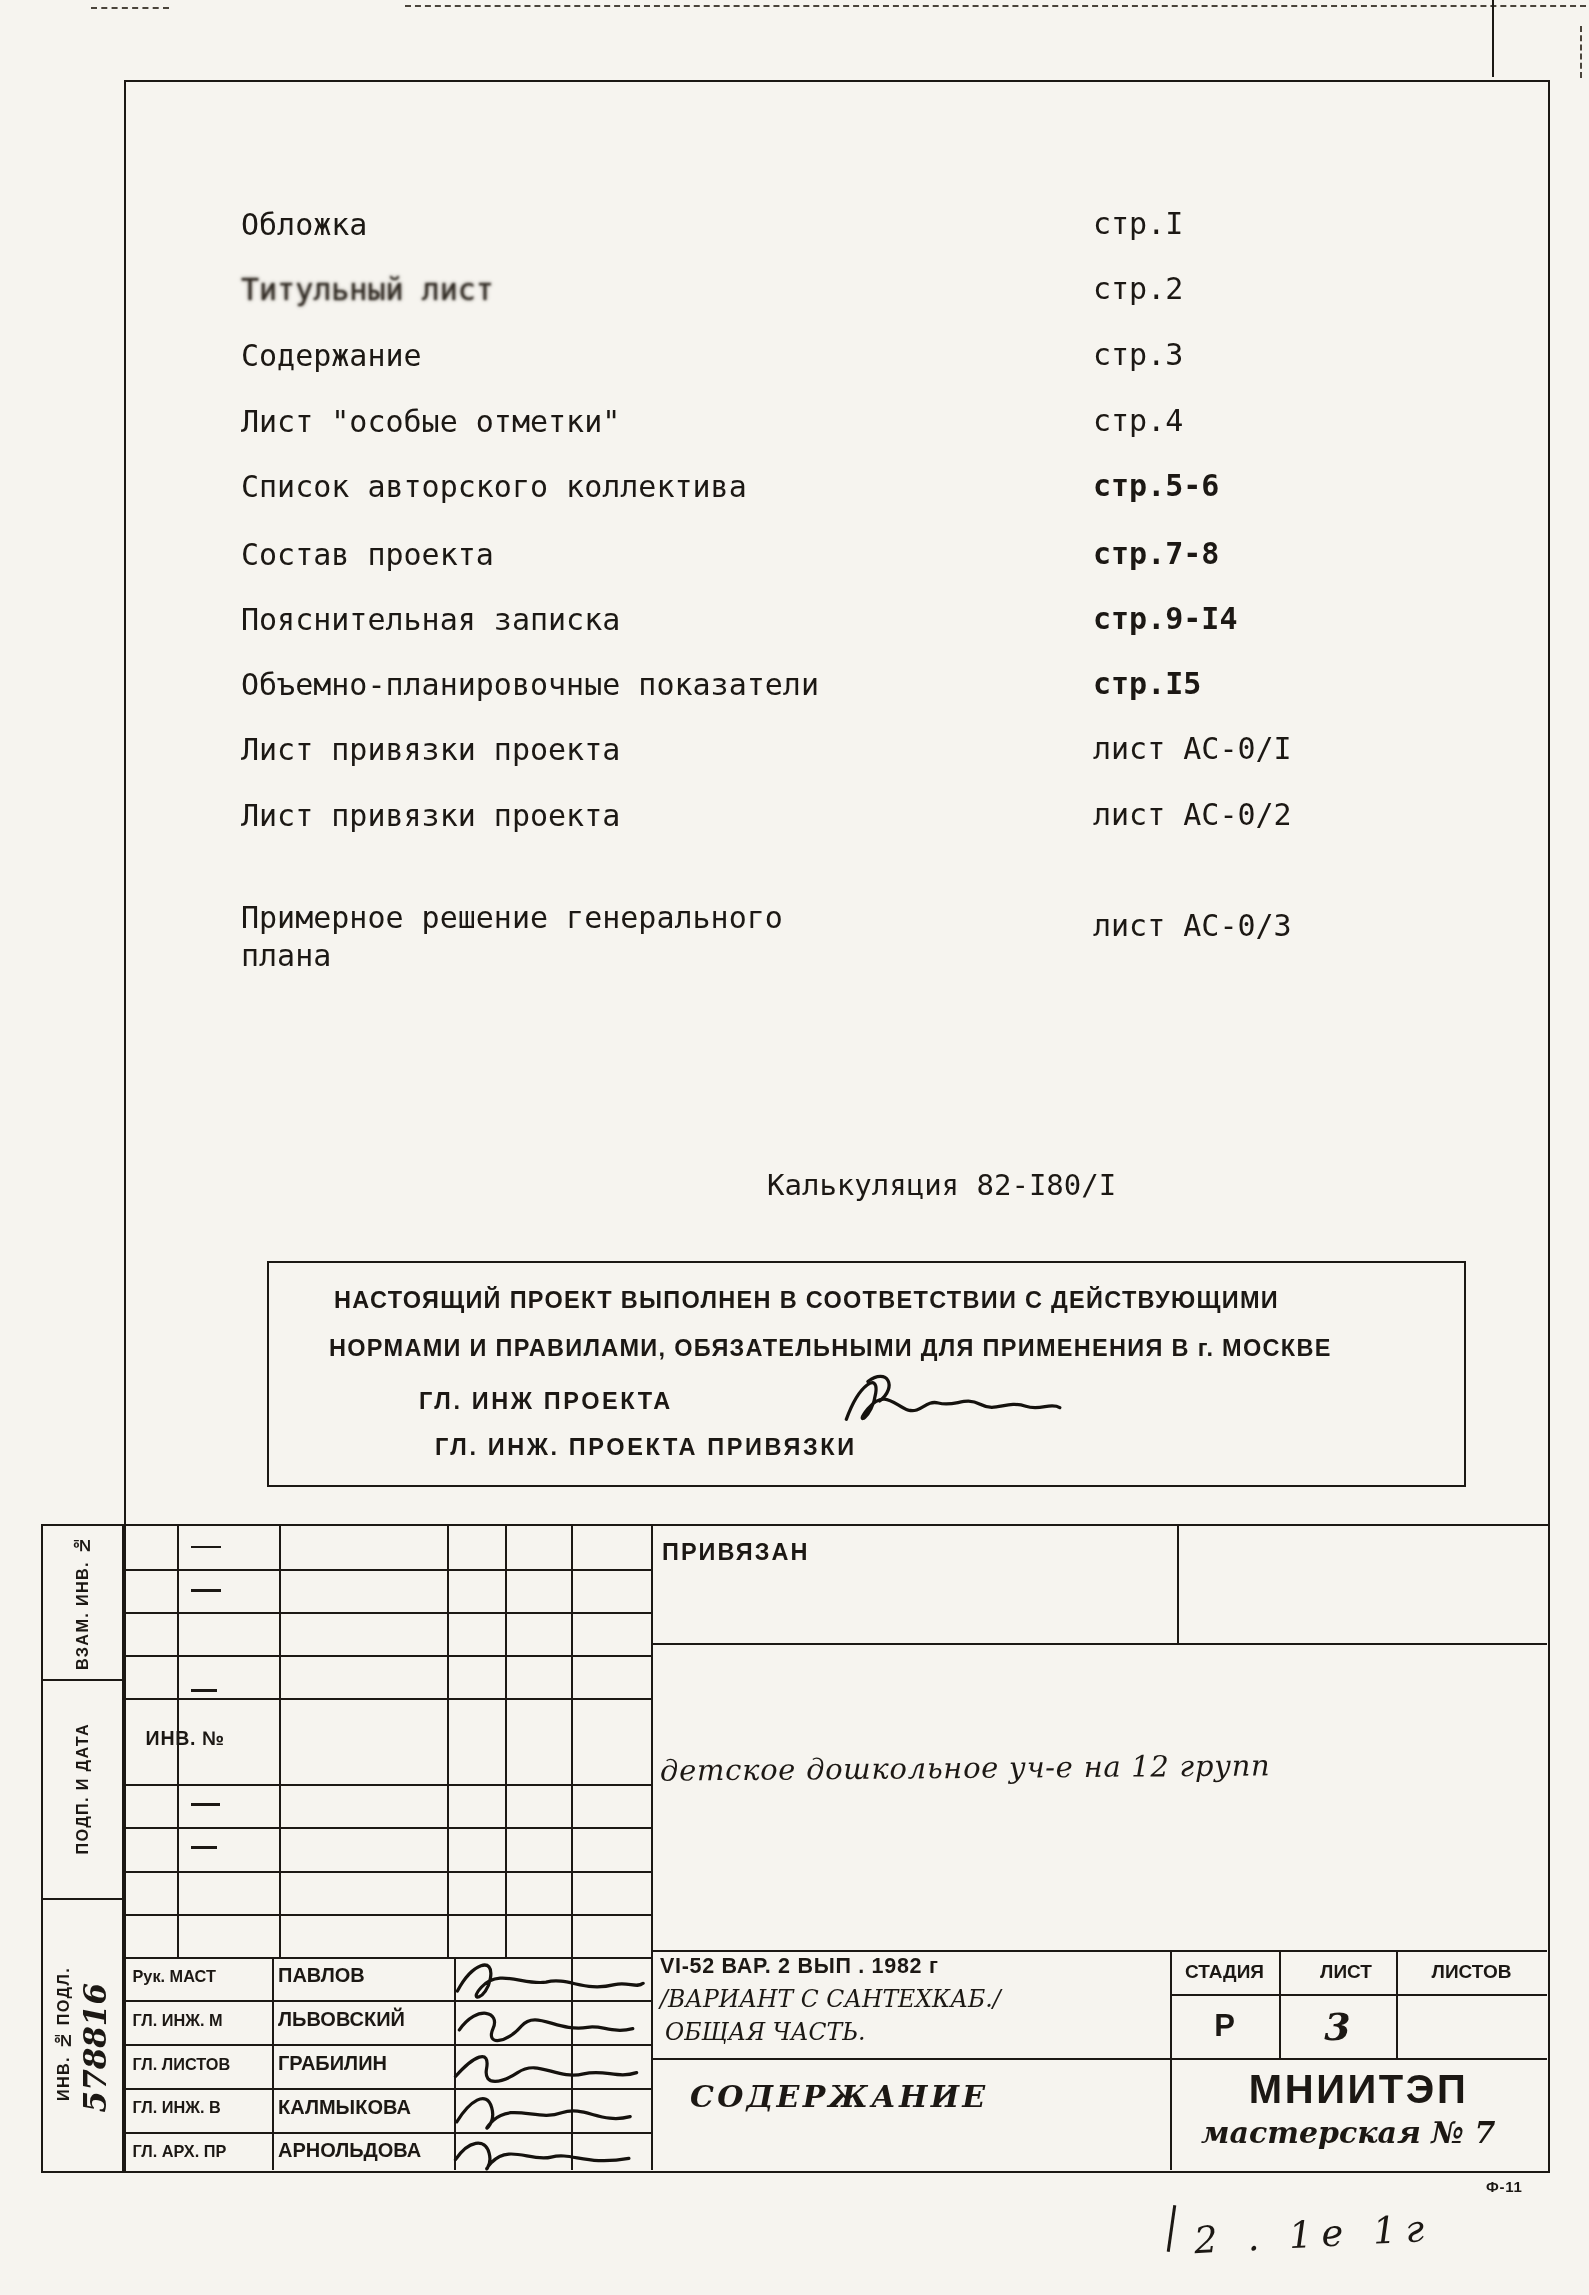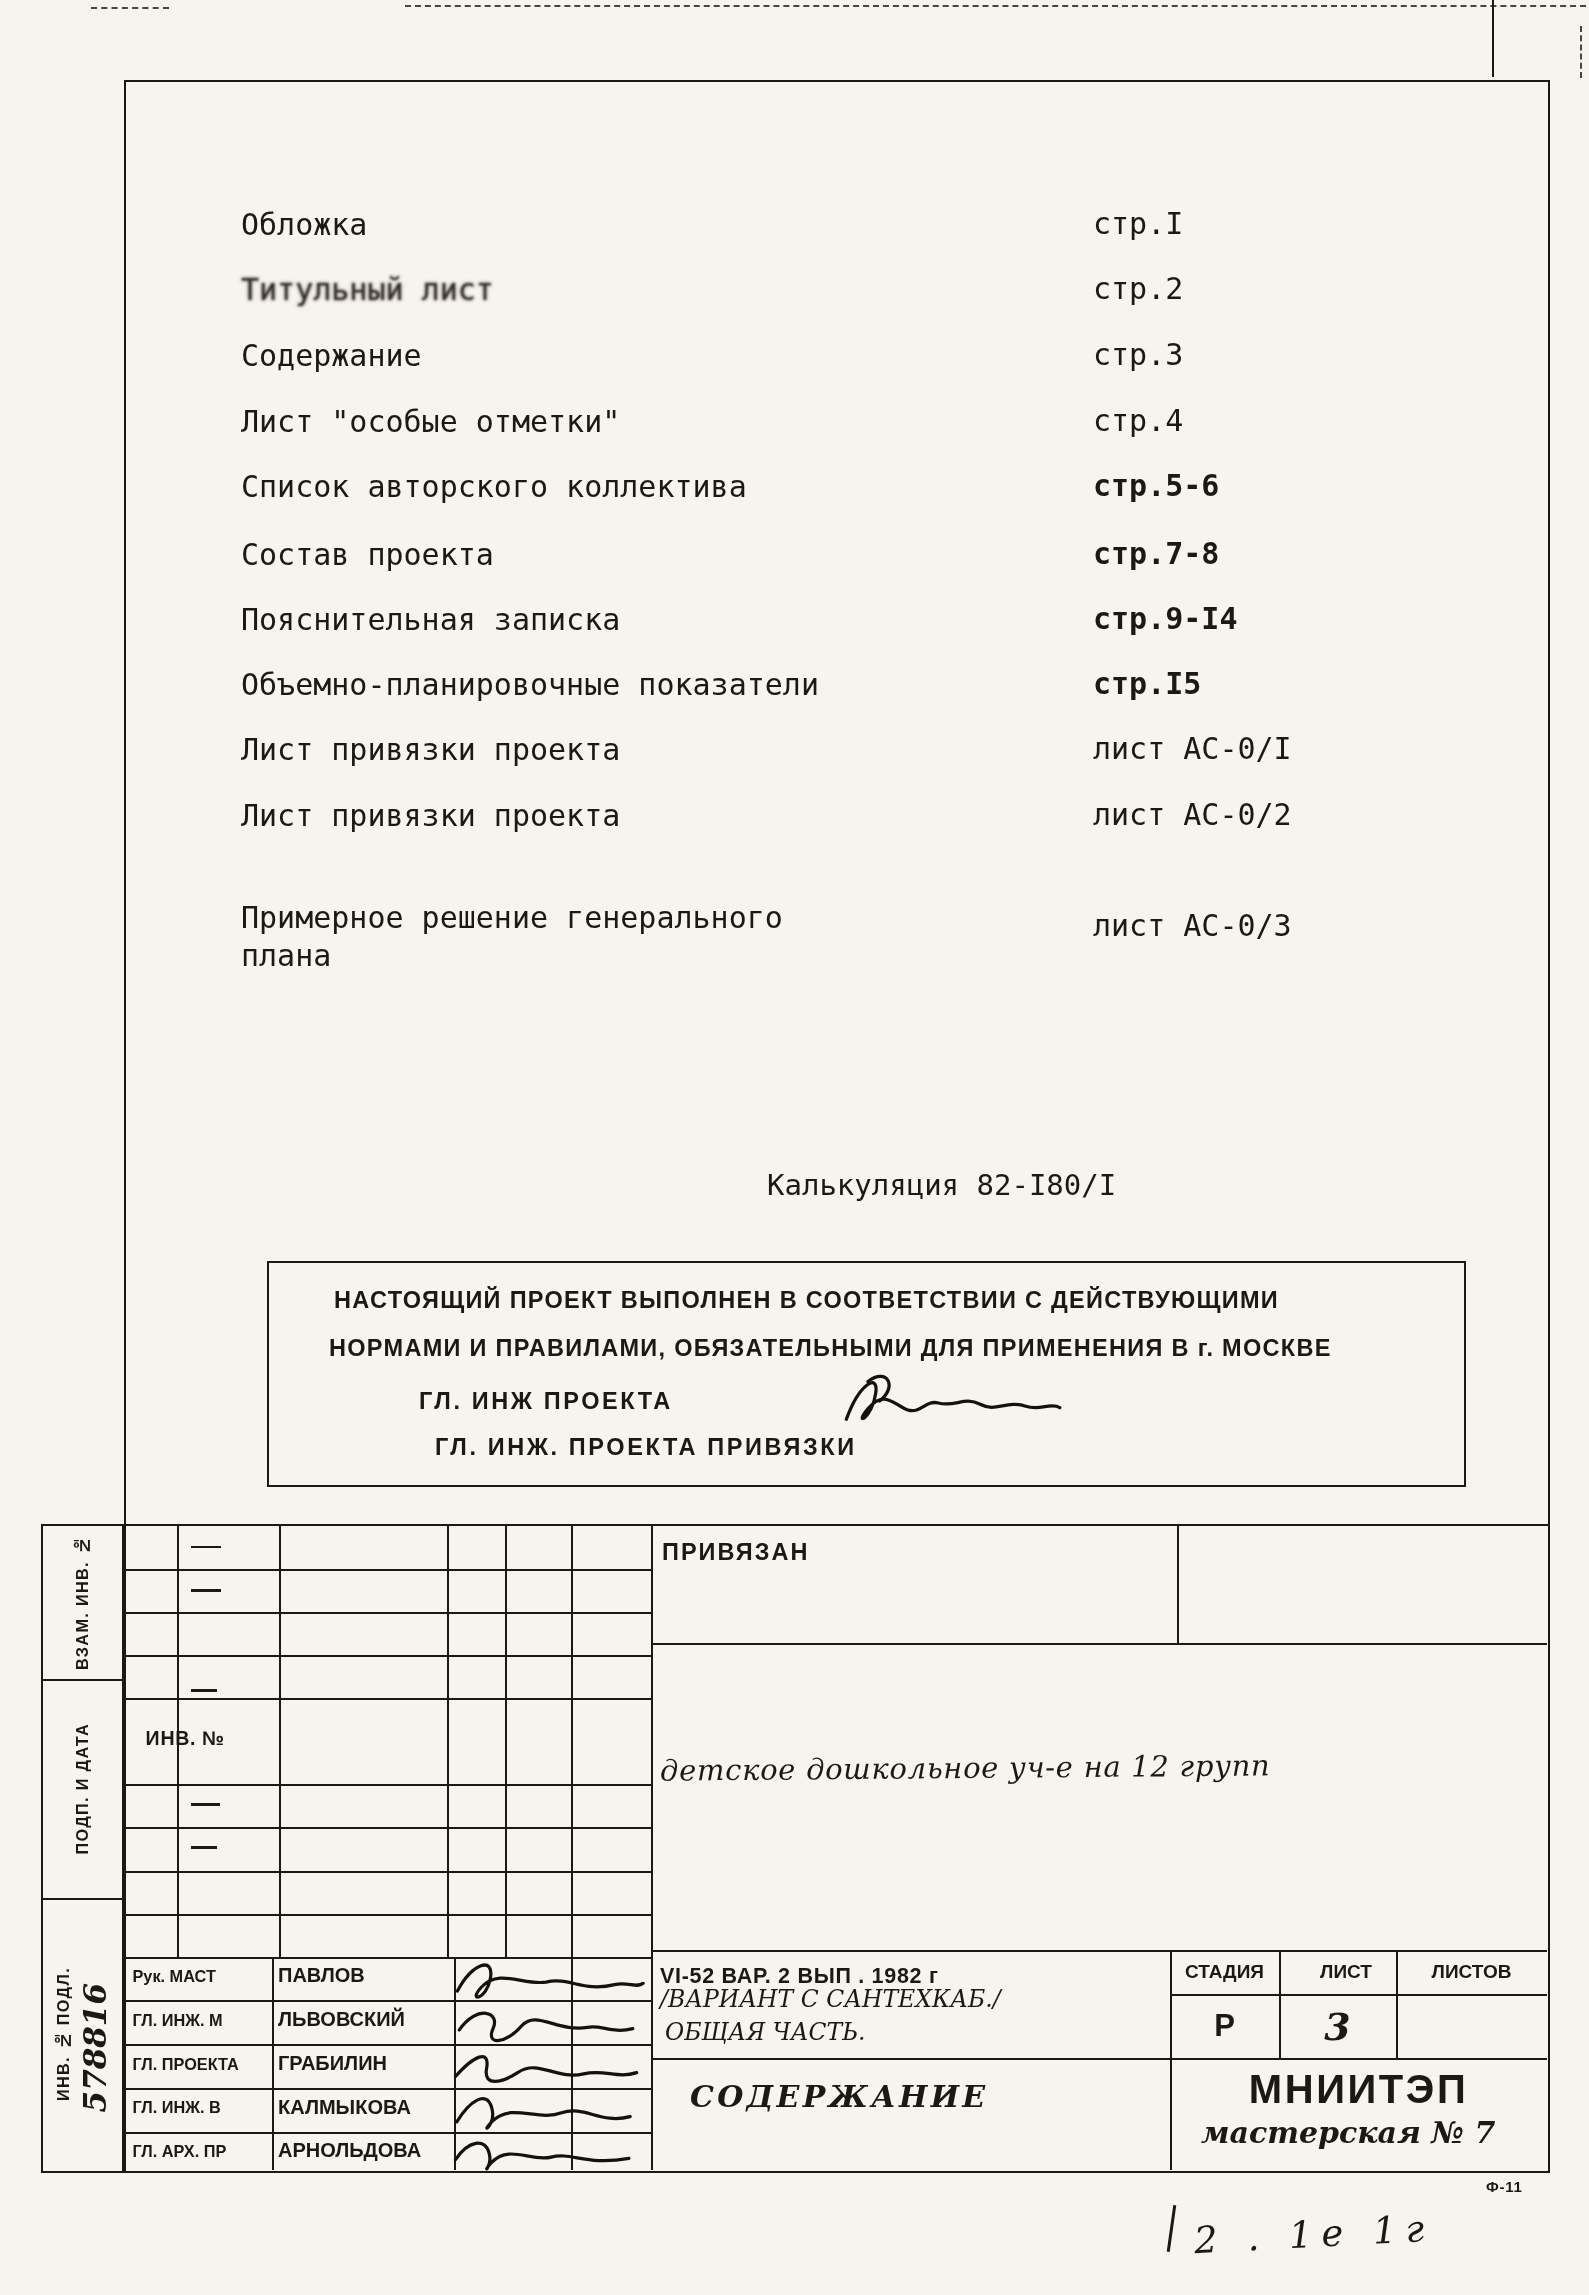--- a/index.html
+++ b/index.html
@@ -155,21 +155,21 @@
     <div class="hl" style="left:0; top:562px; width:525px;"></div>
     <div class="hl" style="left:0; top:606px; width:525px;"></div>
     <div class="vl" style="left:146px; top:431px; height:213px;"></div>
     <div class="vl" style="left:328px; top:431px; height:213px;"></div>
     <div class="vl" style="left:445px; top:431px; height:213px;"></div>
 
     <span class="tb-text" style="left:6.5px; top:441px; font-size:16.3px; font-weight:bold;">Рук. МАСТ</span>
     <span class="tb-text" style="left:152px; top:438px; font-size:20px; font-weight:bold;">ПАВЛОВ</span>
     <span class="tb-text" style="left:6.5px; top:485px; font-size:16.3px; font-weight:bold;">ГЛ. ИНЖ. М</span>
     <span class="tb-text" style="left:152px; top:482px; font-size:20px; font-weight:bold;">ЛЬВОВСКИЙ</span>
-    <span class="tb-text" style="left:6.5px; top:529px; font-size:16.3px; font-weight:bold;">ГЛ. ПРОЕКТА</span>
+    <span class="tb-text" style="left:6.5px; top:529px; font-size:16.3px; font-weight:bold;">ГЛ. ЛИСТОВ</span>
     <span class="tb-text" style="left:152px; top:526px; font-size:20px; font-weight:bold;">ГРАБИЛИН</span>
     <span class="tb-text" style="left:6.5px; top:572px; font-size:16.3px; font-weight:bold;">ГЛ. ИНЖ. В</span>
     <span class="tb-text" style="left:152px; top:570px; font-size:20px; font-weight:bold;">КАЛМЫКОВА</span>
     <span class="tb-text" style="left:6.5px; top:616px; font-size:16.3px; font-weight:bold;">ГЛ. АРХ. ПР</span>
     <span class="tb-text" style="left:152px; top:613px; font-size:20px; font-weight:bold;">АРНОЛЬДОВА</span>
 
     <svg class="sig" style="left:321px; top:425px;" width="202" height="55" viewBox="0 0 310 85">
       <path d="M15,62 C38,18 72,8 66,42 C60,76 30,80 52,56 C80,26 118,54 152,48 C188,40 210,64 258,52 C278,47 292,58 302,50"></path>
     </svg>
     <svg class="sig" style="left:321px; top:469px;" width="202" height="55" viewBox="0 0 310 85">
@@ -187,21 +187,21 @@
 
     <div class="vl" style="left:1051px; top:0; height:117px;"></div>
     <div class="hl" style="left:525px; top:117px; width:896px;"></div>
     <span class="tb-text" style="left:536px; top:13px; font-size:23.5px; font-weight:bold; letter-spacing:2px;">ПРИВЯЗАН</span>
 
     <span class="tb-text hand" style="left:534px; top:225px; font-size:29px; letter-spacing:0.7px; transform:rotate(-0.5deg);">детское дошкольное  уч-е  на  12 групп</span>
 
     <div class="hl" style="left:525px; top:424px; width:896px;"></div>
     <div class="vl" style="left:1044px; top:424px; height:220px;"></div>
 
-    <span class="tb-text" style="left:534px; top:428px; font-size:21.5px; font-weight:bold; letter-spacing:0.7px;margin-top:10px;">VI-52 ВАР. 2  ВЫП . 1982 г</span>
+    <span class="tb-text" style="left:534px; top:428px; font-size:21.5px; font-weight:bold; letter-spacing:0.7px;">VI-52 ВАР. 2  ВЫП . 1982 г</span>
     <span class="tb-text hand" style="left:534px; top:459px; font-size:23.5px;">/ВАРИАНТ  С  САНТЕХКАБ./</span>
     <span class="tb-text hand" style="left:539px; top:492px; font-size:23.5px;">ОБЩАЯ   ЧАСТЬ.</span>
 
     <div class="hl" style="left:525px; top:532px; width:896px;"></div>
     <span class="tb-text hand" style="left:564px; top:553px; font-size:30px; font-weight:bold; letter-spacing:3.3px;">СОДЕРЖАНИЕ</span>
 
     <div class="hl" style="left:1044px; top:468px; width:377px;"></div>
     <div class="vl" style="left:1153px; top:424px; height:108px;"></div>
     <div class="vl" style="left:1270px; top:424px; height:108px;"></div>
 

